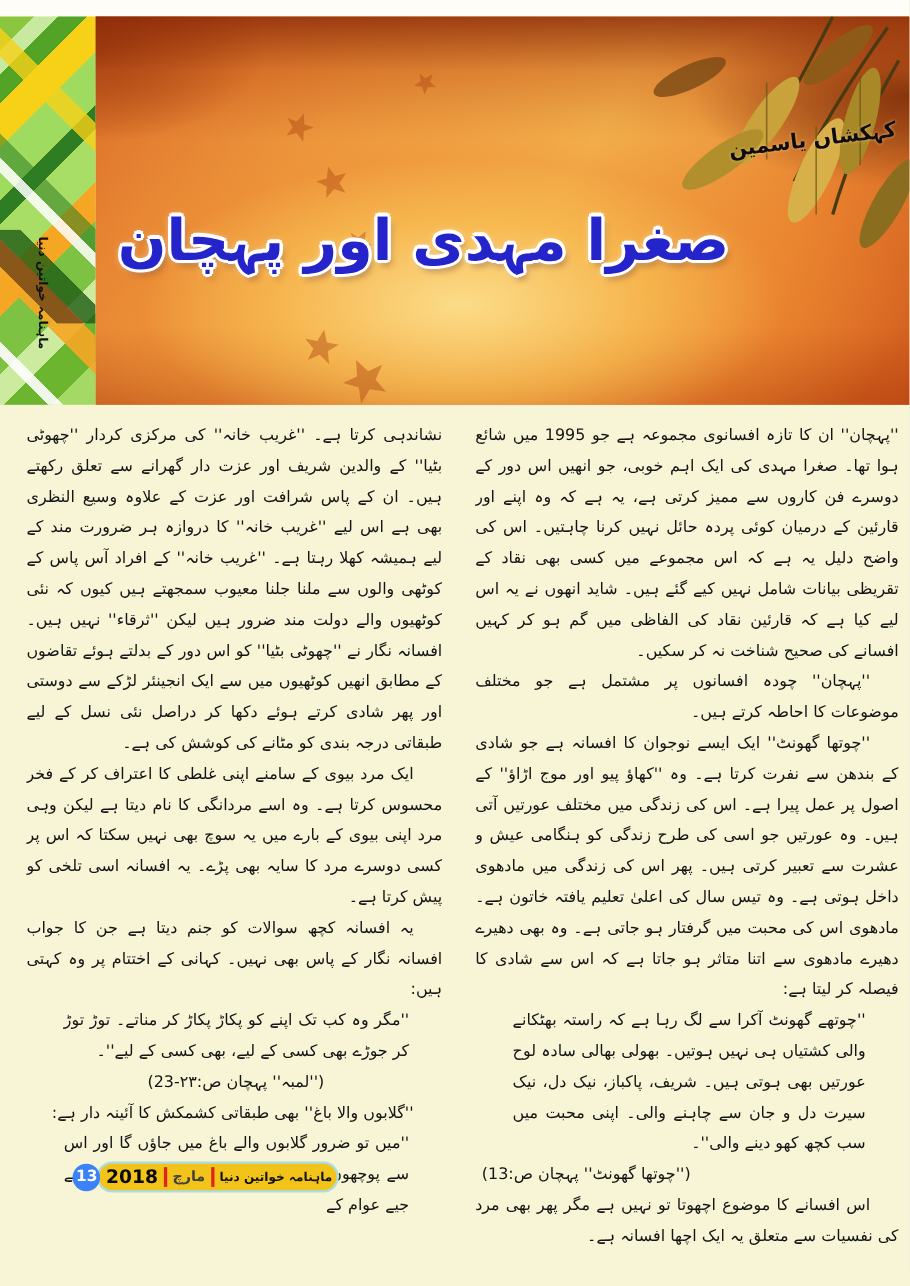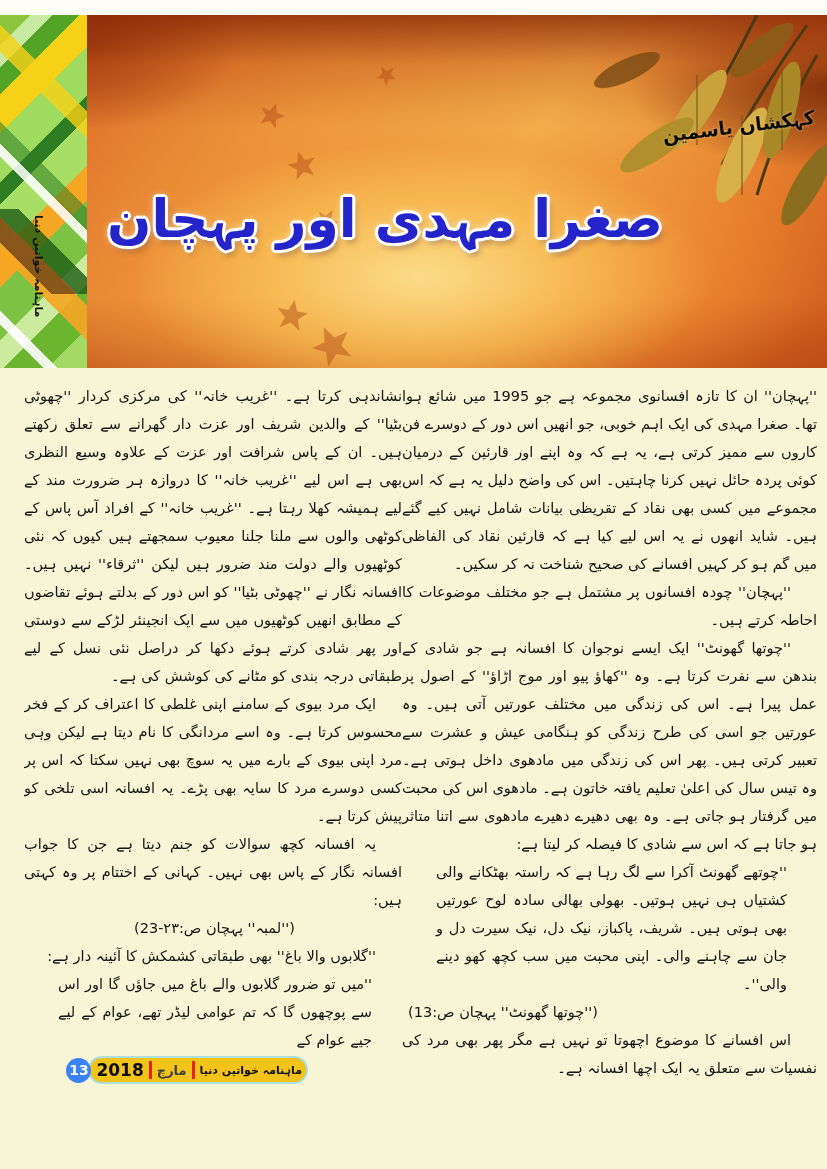--- a/index.html
+++ b/index.html
@@ -62,21 +62,21 @@
       -2px -2px 0 #fff, 2px -2px 0 #fff, -2px 2px 0 #fff, 2px 2px 0 #fff,
       0 -3px 0 #fff, 0 3px 0 #fff, -3px 0 0 #fff, 3px 0 0 #fff,
       0 0 8px rgba(255,255,255,0.9), 3px 5px 6px rgba(90,30,0,0.45);
     white-space:nowrap;
   }
   
   .body-text{
     position:absolute;left:0;top:368px;width:827px;height:801px;
     padding:14px 10px 0 24px;box-sizing:border-box;overflow:hidden;
   }
-  .cols{display:flex;height:100%;}
+  .cols{display:flex;gap:30px;height:100%;}
   .col{direction:rtl;text-align:justify;color:#141414;font-size:14.5px;line-height:28px;overflow:hidden;}
   .col-left{width:378px;flex:none;}
   .col-right{flex:1;}
   .para{margin:0;}
   .para.indent{text-indent:26px;}
   .quote{margin:0 30px 0 34px;}
   .cite{text-align:left;direction:rtl;margin:0;}
   .cite-right{margin-left:6px;margin-right:120px;}
   .cite-left{margin-left:110px;}
   
@@ -143,20 +143,21 @@
       <div class="title">صغرا مہدی اور پہچان</div>
     </div>
   </div>
 
   <div class="body-text">
     <div class="cols">
       <div class="col col-left">
         <p class="para">نشاندہی کرتا ہے۔ ''غریب خانہ'' کی مرکزی کردار ''چھوٹی بٹیا'' کے والدین شریف اور عزت دار گھرانے سے تعلق رکھتے ہیں۔ ان کے پاس شرافت اور عزت کے علاوہ وسیع النظری بھی ہے اس لیے ''غریب خانہ'' کا دروازہ ہر ضرورت مند کے لیے ہمیشہ کھلا رہتا ہے۔ ''غریب خانہ'' کے افراد آس پاس کے کوٹھی والوں سے ملنا جلنا معیوب سمجھتے ہیں کیوں کہ نئی کوٹھیوں والے دولت مند ضرور ہیں لیکن ''ثرقاء'' نہیں ہیں۔ افسانہ نگار نے ''چھوٹی بٹیا'' کو اس دور کے بدلتے ہوئے تقاضوں کے مطابق انھیں کوٹھیوں میں سے ایک انجینئر لڑکے سے دوستی اور پھر شادی کرتے ہوئے دکھا کر دراصل نئی نسل کے لیے طبقاتی درجہ بندی کو مٹانے کی کوشش کی ہے۔</p>
         <p class="para indent">ایک مرد بیوی کے سامنے اپنی غلطی کا اعتراف کر کے فخر محسوس کرتا ہے۔ وہ اسے مردانگی کا نام دیتا ہے لیکن وہی مرد اپنی بیوی کے بارے میں یہ سوچ بھی نہیں سکتا کہ اس پر کسی دوسرے مرد کا سایہ بھی پڑے۔ یہ افسانہ اسی تلخی کو پیش کرتا ہے۔</p>
         <p class="para indent">یہ افسانہ کچھ سوالات کو جنم دیتا ہے جن کا جواب افسانہ نگار کے پاس بھی نہیں۔ کہانی کے اختتام پر وہ کہتی ہیں:</p>
+        <p class="quote">''مگر وہ کب تک اپنے کو پکاڑ پکاڑ کر مناتے۔ توڑ توڑ کر جوڑے بھی کسی کے لیے، بھی کسی کے لیے''۔</p>
         <p class="cite cite-left">(''لمبہ'' پہچان ص:۲۳-23)</p>
         <p class="para indent">''گلابوں والا باغ'' بھی طبقاتی کشمکش کا آئینہ دار ہے:</p>
         <p class="quote">''میں تو ضرور گلابوں والے باغ میں جاؤں گا اور اس سے پوچھوں گا کہ تم عوامی لیڈر تھے، عوام کے لیے جیے عوام کے</p>
       </div>
       <div class="col col-right">
         <p class="para">''پہچان'' ان کا تازہ افسانوی مجموعہ ہے جو 1995 میں شائع ہوا تھا۔ صغرا مہدی کی ایک اہم خوبی، جو انھیں اس دور کے دوسرے فن کاروں سے ممیز کرتی ہے، یہ ہے کہ وہ اپنے اور قارئین کے درمیان کوئی پردہ حائل نہیں کرنا چاہتیں۔ اس کی واضح دلیل یہ ہے کہ اس مجموعے میں کسی بھی نقاد کے تقریظی بیانات شامل نہیں کیے گئے ہیں۔ شاید انھوں نے یہ اس لیے کیا ہے کہ قارئین نقاد کی الفاظی میں گم ہو کر کہیں افسانے کی صحیح شناخت نہ کر سکیں۔</p>
         <p class="para indent">''پہچان'' چودہ افسانوں پر مشتمل ہے جو مختلف موضوعات کا احاطہ کرتے ہیں۔</p>
         <p class="para indent">''چوتھا گھونٹ'' ایک ایسے نوجوان کا افسانہ ہے جو شادی کے بندھن سے نفرت کرتا ہے۔ وہ ''کھاؤ پیو اور موج اڑاؤ'' کے اصول پر عمل پیرا ہے۔ اس کی زندگی میں مختلف عورتیں آتی ہیں۔ وہ عورتیں جو اسی کی طرح زندگی کو ہنگامی عیش و عشرت سے تعبیر کرتی ہیں۔ پھر اس کی زندگی میں مادھوی داخل ہوتی ہے۔ وہ تیس سال کی اعلیٰ تعلیم یافتہ خاتون ہے۔ مادھوی اس کی محبت میں گرفتار ہو جاتی ہے۔ وہ بھی دھیرے دھیرے مادھوی سے اتنا متاثر ہو جاتا ہے کہ اس سے شادی کا فیصلہ کر لیتا ہے:</p>
         <p class="quote">''چوتھے گھونٹ آکرا سے لگ رہا ہے کہ راستہ بھٹکانے والی کشتیاں ہی نہیں ہوتیں۔ بھولی بھالی سادہ لوح عورتیں بھی ہوتی ہیں۔ شریف، پاکباز، نیک دل، نیک سیرت دل و جان سے چاہنے والی۔ اپنی محبت میں سب کچھ کھو دینے والی''۔</p>
         <p class="cite cite-right">(''چوتھا گھونٹ'' پہچان ص:13)</p>

